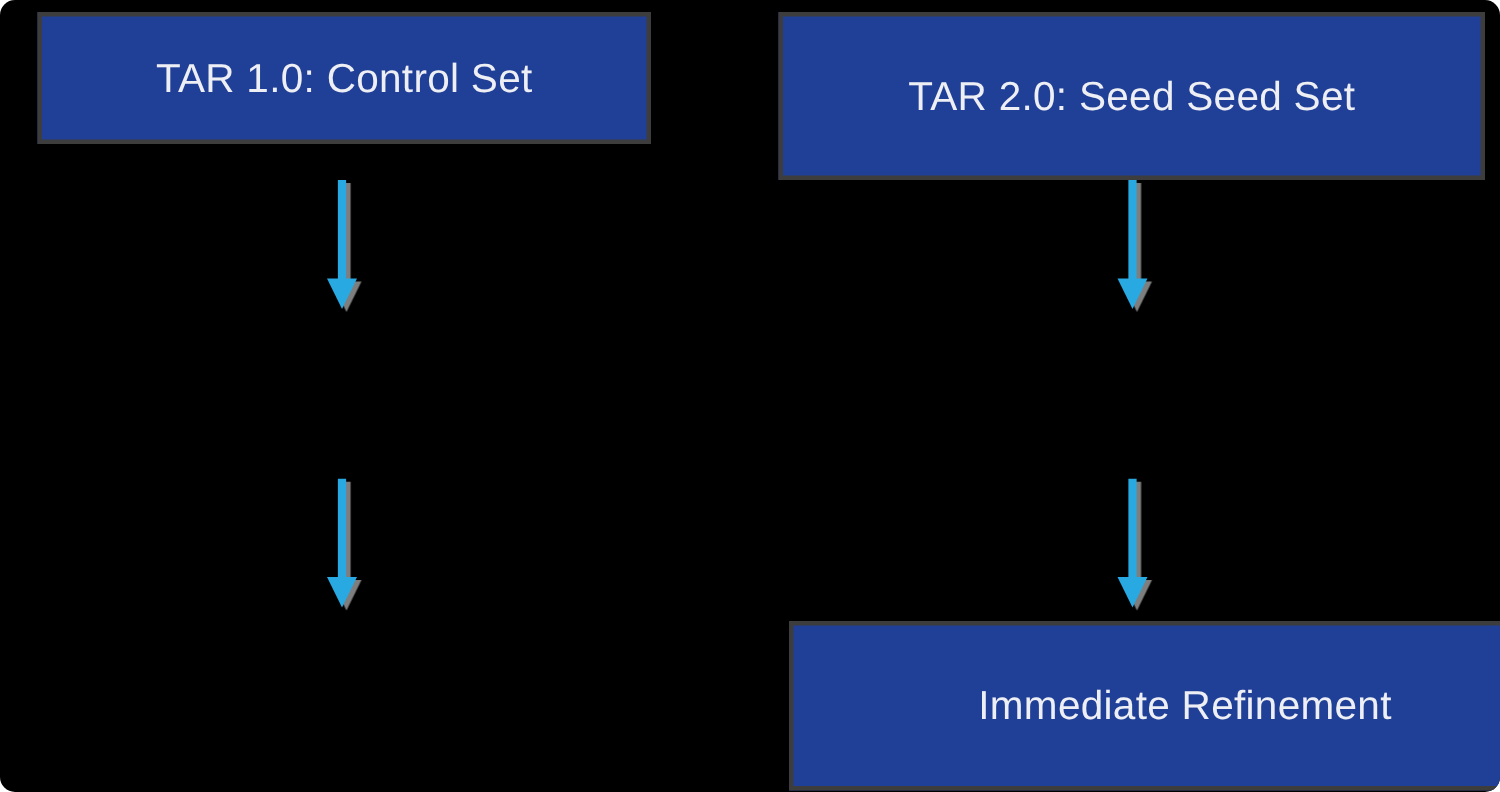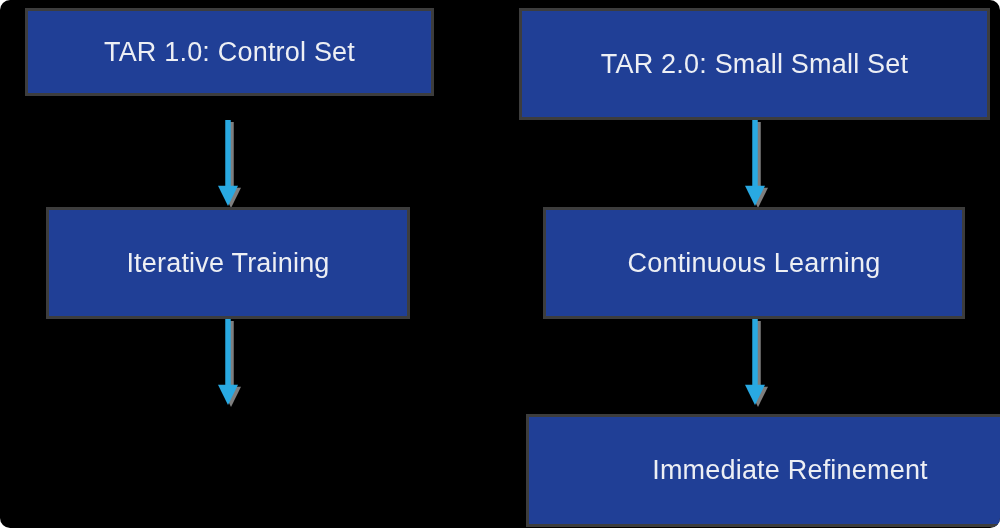--- a/index.html
+++ b/index.html
@@ -65,36 +65,34 @@
 
 <div class="canvas">
 
   <div class="node n1">TAR 1.0: Control Set</div>
 
   <svg class="flow-arrow a1" viewBox="0 0 32 90" preserveAspectRatio="none">
     <line x1="16" y1="0" x2="16" y2="69"></line>
     <polygon points="6,68 26,68 16,89"></polygon>
   </svg>
 
-  <div class="node n2">Iterative Training</div>
 
   <svg class="flow-arrow a2" viewBox="0 0 32 90" preserveAspectRatio="none">
     <line x1="16" y1="0" x2="16" y2="69"></line>
     <polygon points="6,68 26,68 16,89"></polygon>
   </svg>
 
 
-  <div class="node n4">TAR 2.0: Small Small Set</div>
+  <div class="node n4">TAR 2.0: Seed Seed Set</div>
 
   <svg class="flow-arrow a3" viewBox="0 0 32 90" preserveAspectRatio="none">
     <line x1="16" y1="0" x2="16" y2="69"></line>
     <polygon points="6,68 26,68 16,89"></polygon>
   </svg>
 
-  <div class="node n5">Continuous Learning</div>
 
   <svg class="flow-arrow a4" viewBox="0 0 32 90" preserveAspectRatio="none">
     <line x1="16" y1="0" x2="16" y2="69"></line>
     <polygon points="6,68 26,68 16,89"></polygon>
   </svg>
 
   <div class="node n6">Immediate Refinement</div>
 
 </div>
 

